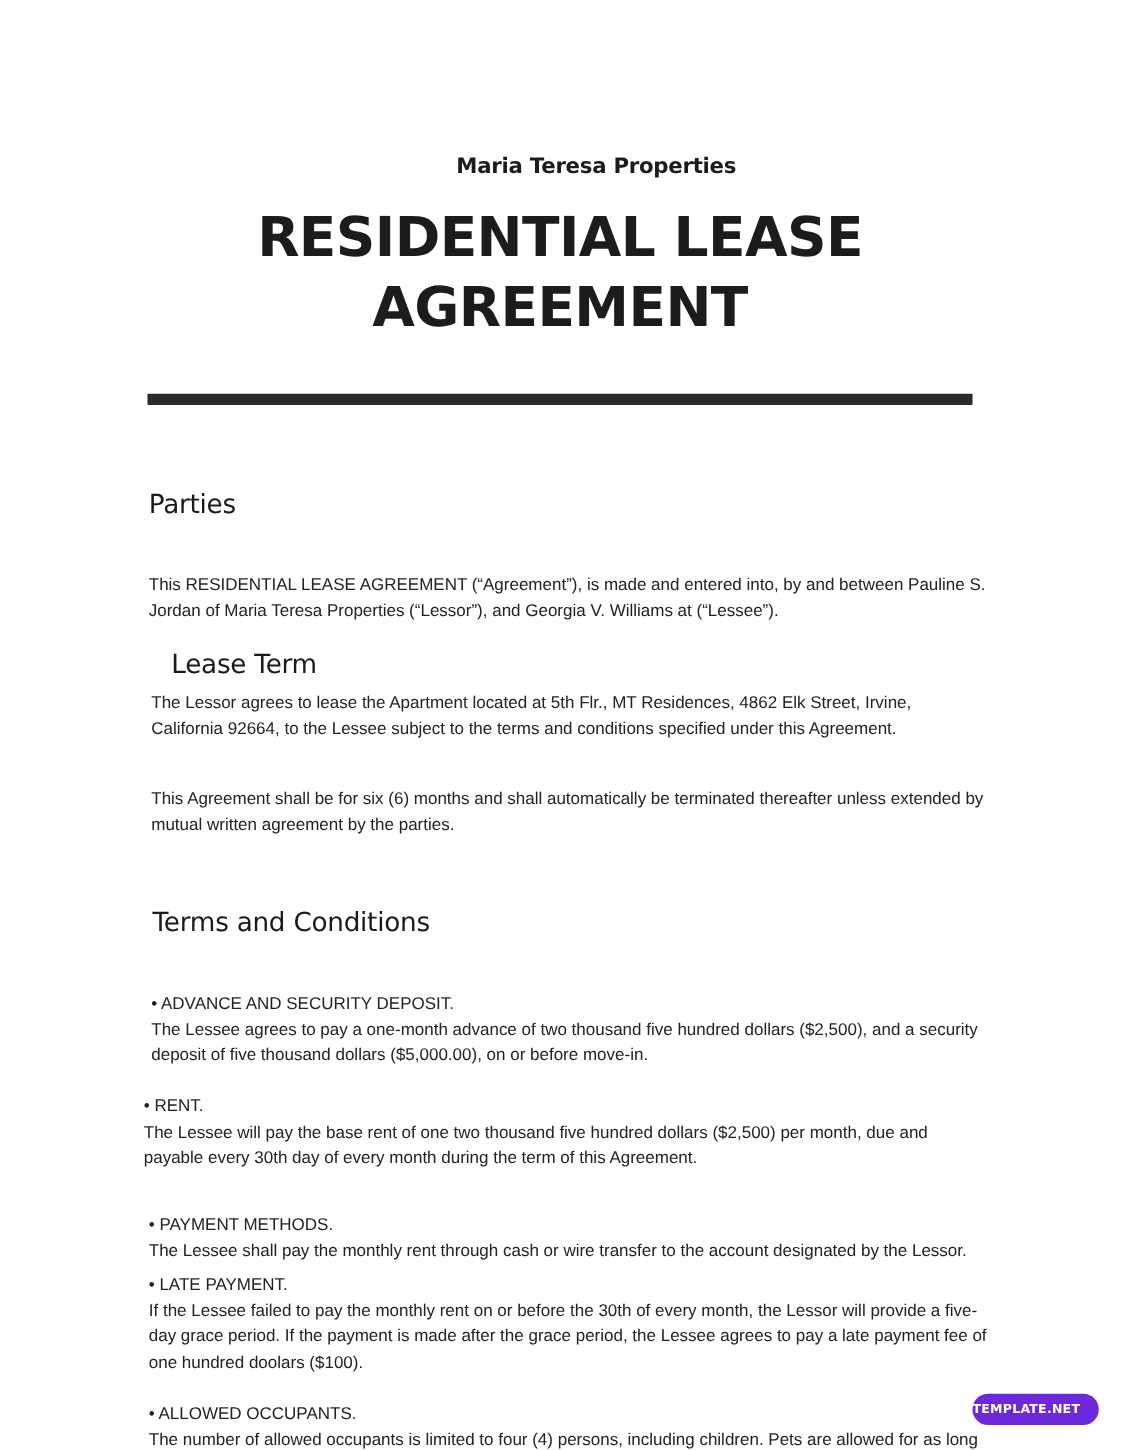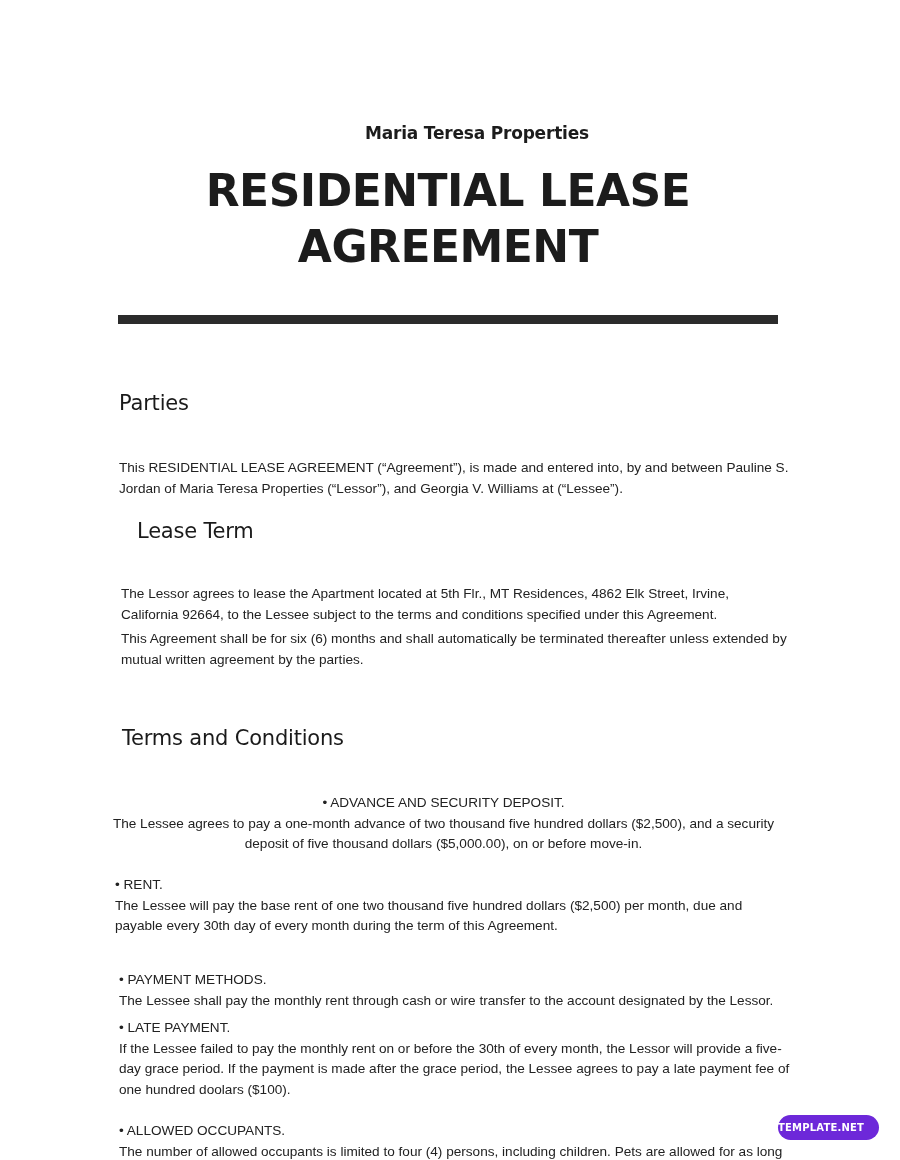--- a/index.html
+++ b/index.html
@@ -96,26 +96,26 @@
     <div>RESIDENTIAL LEASE</div>
     <div>AGREEMENT</div>
   </div>
 
   <div class="rule"></div>
 
   <div class="section-heading" style="top:371px; left:119px;margin-top:20px;">Parties</div>
   <div class="para" style="top:422px; left:119px; width:672px;margin-top:36px;">This RESIDENTIAL LEASE AGREEMENT (“Agreement”), is made and entered into, by and between Pauline S. Jordan of Maria Teresa Properties (“Lessor”), and Georgia V. Williams at (“Lessee”).</div>
 
   <div class="section-heading" style="top:519px; left:137px;">Lease Term</div>
-  <div class="para" style="top:584px; left:121px; width:640px;">The Lessor agrees to lease the Apartment located at 5th Flr., MT Residences, 4862  Elk Street, Irvine, California 92664, to the Lessee subject to the terms and conditions specified under this Agreement.</div>
+  <div class="para" style="top:552px; left:121px; width:640px;">The Lessor agrees to lease the Apartment located at 5th Flr., MT Residences, 4862  Elk Street, Irvine, California 92664, to the Lessee subject to the terms and conditions specified under this Agreement.</div>
   <div class="para" style="top:629px; left:121px; width:672px;">This Agreement shall be for six (6) months and shall automatically be terminated thereafter unless extended by mutual written agreement by the parties.</div>
 
   <div class="section-heading" style="top:726px; left:122px;">Terms and Conditions</div>
 
-  <div class="para" style="top:793px; left:106px; width:675px;text-align:center;">
+  <div class="para" style="top:793px; left:121px; width:675px;">
     <span class="clause-title">• ADVANCE AND SECURITY DEPOSIT.</span>
     <span>The Lessee agrees to pay a one-month advance of two thousand five hundred dollars ($2,500), and a security deposit of five thousand dollars ($5,000.00), on or before move-in.</span>
   </div>
 
   <div class="para" style="top:875px; left:115px; width:650px;">
     <span class="clause-title">• RENT.</span>
     <span>The Lessee will pay the base rent of one two thousand five hundred dollars ($2,500) per month, due and payable every 30th day of every month during the term of this Agreement.</span>
   </div>
 
   <div class="para" style="top:970px; left:119px; width:690px;">

